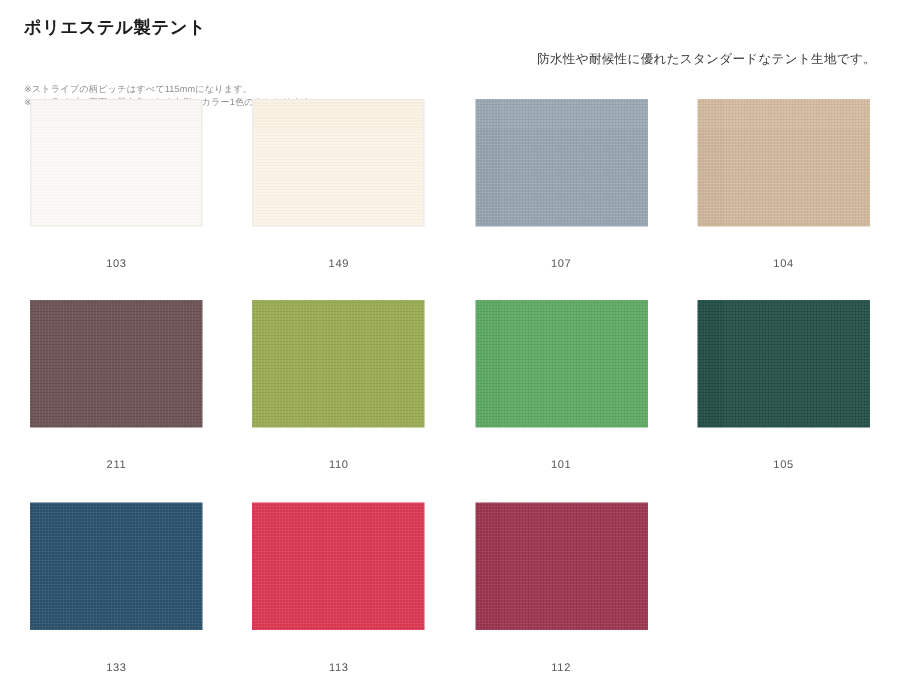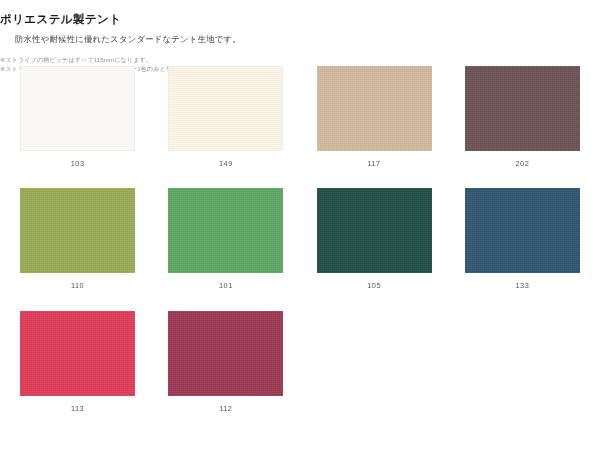--- a/index.html
+++ b/index.html
@@ -15,21 +15,21 @@
     font-family: "Liberation Sans", "DejaVu Sans", sans-serif;
     color: #2b2b2b;
     -webkit-font-smoothing: antialiased;
   }
 
   .page {
     position: relative;
     width: 600px;
     height: 370px;
     box-sizing: border-box;
-    padding: 12px 16px 0 0;
+    padding: 12px 16px 0 16px;
   }
 
   
   .header {
     margin: 0 0 0 0;
   }
   .page-title {
     font-size: 11.5px;
     font-weight: bold;
     letter-spacing: 0.4px;
@@ -37,20 +37,21 @@
     margin: 0 0 7px 0;
     color: #1c1c1c;
   }
   .page-subtitle {
     font-size: 8.4px;
     font-weight: normal;
     letter-spacing: 0.2px;
     line-height: 1.4;
     margin: 0 0 9px 15px;
     color: #3a3a3a;
+    text-align: right;
   }
   .notes {
     margin: 0;
     padding: 0;
     list-style: none;
   }
   .note-line {
     font-size: 6.1px;
     line-height: 1.52;
     letter-spacing: 0.1px;
@@ -108,21 +109,21 @@
   }
   .swatch-chip.light-chip::after {
     background-image:
       repeating-linear-gradient(0deg,
         rgba(255,255,255,0.30) 0px,
         rgba(255,255,255,0.30) 1px,
         rgba(0,0,0,0.012) 1px,
         rgba(0,0,0,0.012) 2px);
   }
   .swatch-label {
-    margin-top: 9px;
+    margin-top: 21px;
     font-size: 7.4px;
     letter-spacing: 0.45px;
     color: #555555;
     line-height: 1;
     text-align: center;
   }
 </style>
 </head>
 <body style="background: rgb(255, 255, 255);">
 
@@ -142,29 +143,33 @@
     <div class="swatch-cell">
       <div class="swatch-chip light-chip" style="background-color: rgb(250, 248, 246);"></div>
       <div class="swatch-label">103</div>
     </div>
 
     <div class="swatch-cell">
       <div class="swatch-chip light-chip" style="background-color: rgb(250, 240, 224);"></div>
       <div class="swatch-label">149</div>
     </div>
 
+    <div class="swatch-cell">
+      <div class="swatch-chip" style="background-color: rgb(154, 167, 178);"></div>
+      <div class="swatch-label">107</div>
+    </div>
 
     <div class="swatch-cell">
       <div class="swatch-chip" style="background-color: rgb(212, 187, 158);"></div>
-      <div class="swatch-label">117</div>
+      <div class="swatch-label">104</div>
     </div>
 
     <div class="swatch-cell">
       <div class="swatch-chip" style="background-color: rgb(107, 81, 83);"></div>
-      <div class="swatch-label">202</div>
+      <div class="swatch-label">211</div>
     </div>
 
     <div class="swatch-cell">
       <div class="swatch-chip" style="background-color: rgb(154, 172, 82);"></div>
       <div class="swatch-label">110</div>
     </div>
 
     <div class="swatch-cell">
       <div class="swatch-chip" style="background-color: rgb(90, 168, 96);"></div>
       <div class="swatch-label">101</div>

